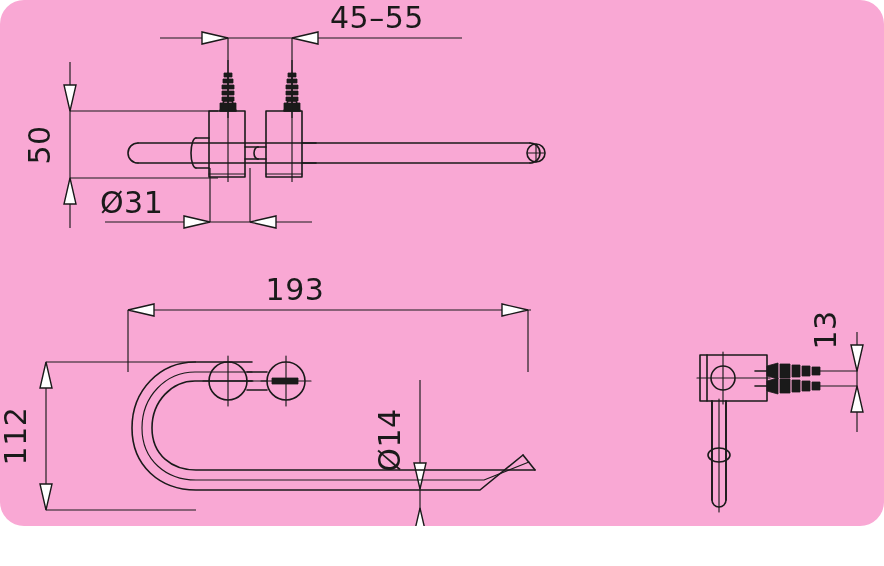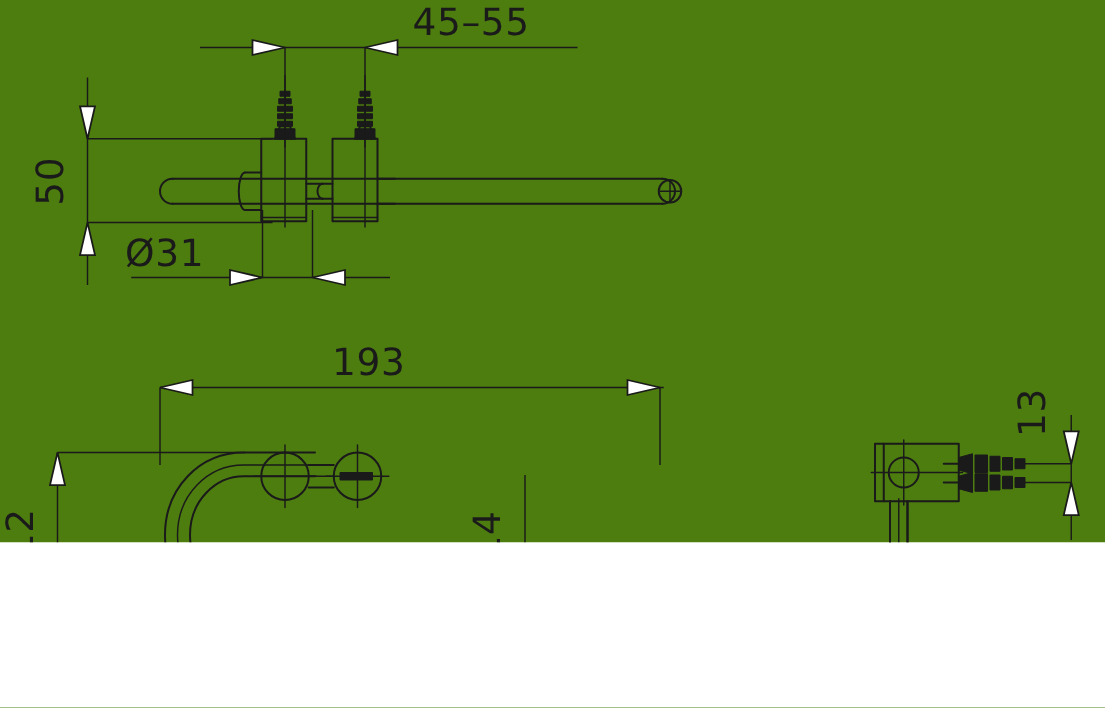--- a/index.html
+++ b/index.html
@@ -7,23 +7,24 @@
     margin: 0;
     padding: 0;
     background: #ffffff;
   }
   body {
     font-family: "DejaVu Sans", "Liberation Sans", sans-serif;
   }
   #drawing-root {
     position: relative;
     width: 884px;
-    height: 434px;
-    background: #4d7c0f;
+    height: 526px;
+    background: #f9a8d4;
     overflow: hidden;
+    border-radius: 24px;
   }
   svg.sheet {
     position: absolute;
     left: 0;
     top: 0;
     width: 884px;
     height: 566px;
     display: block;
   }
   .ln {

